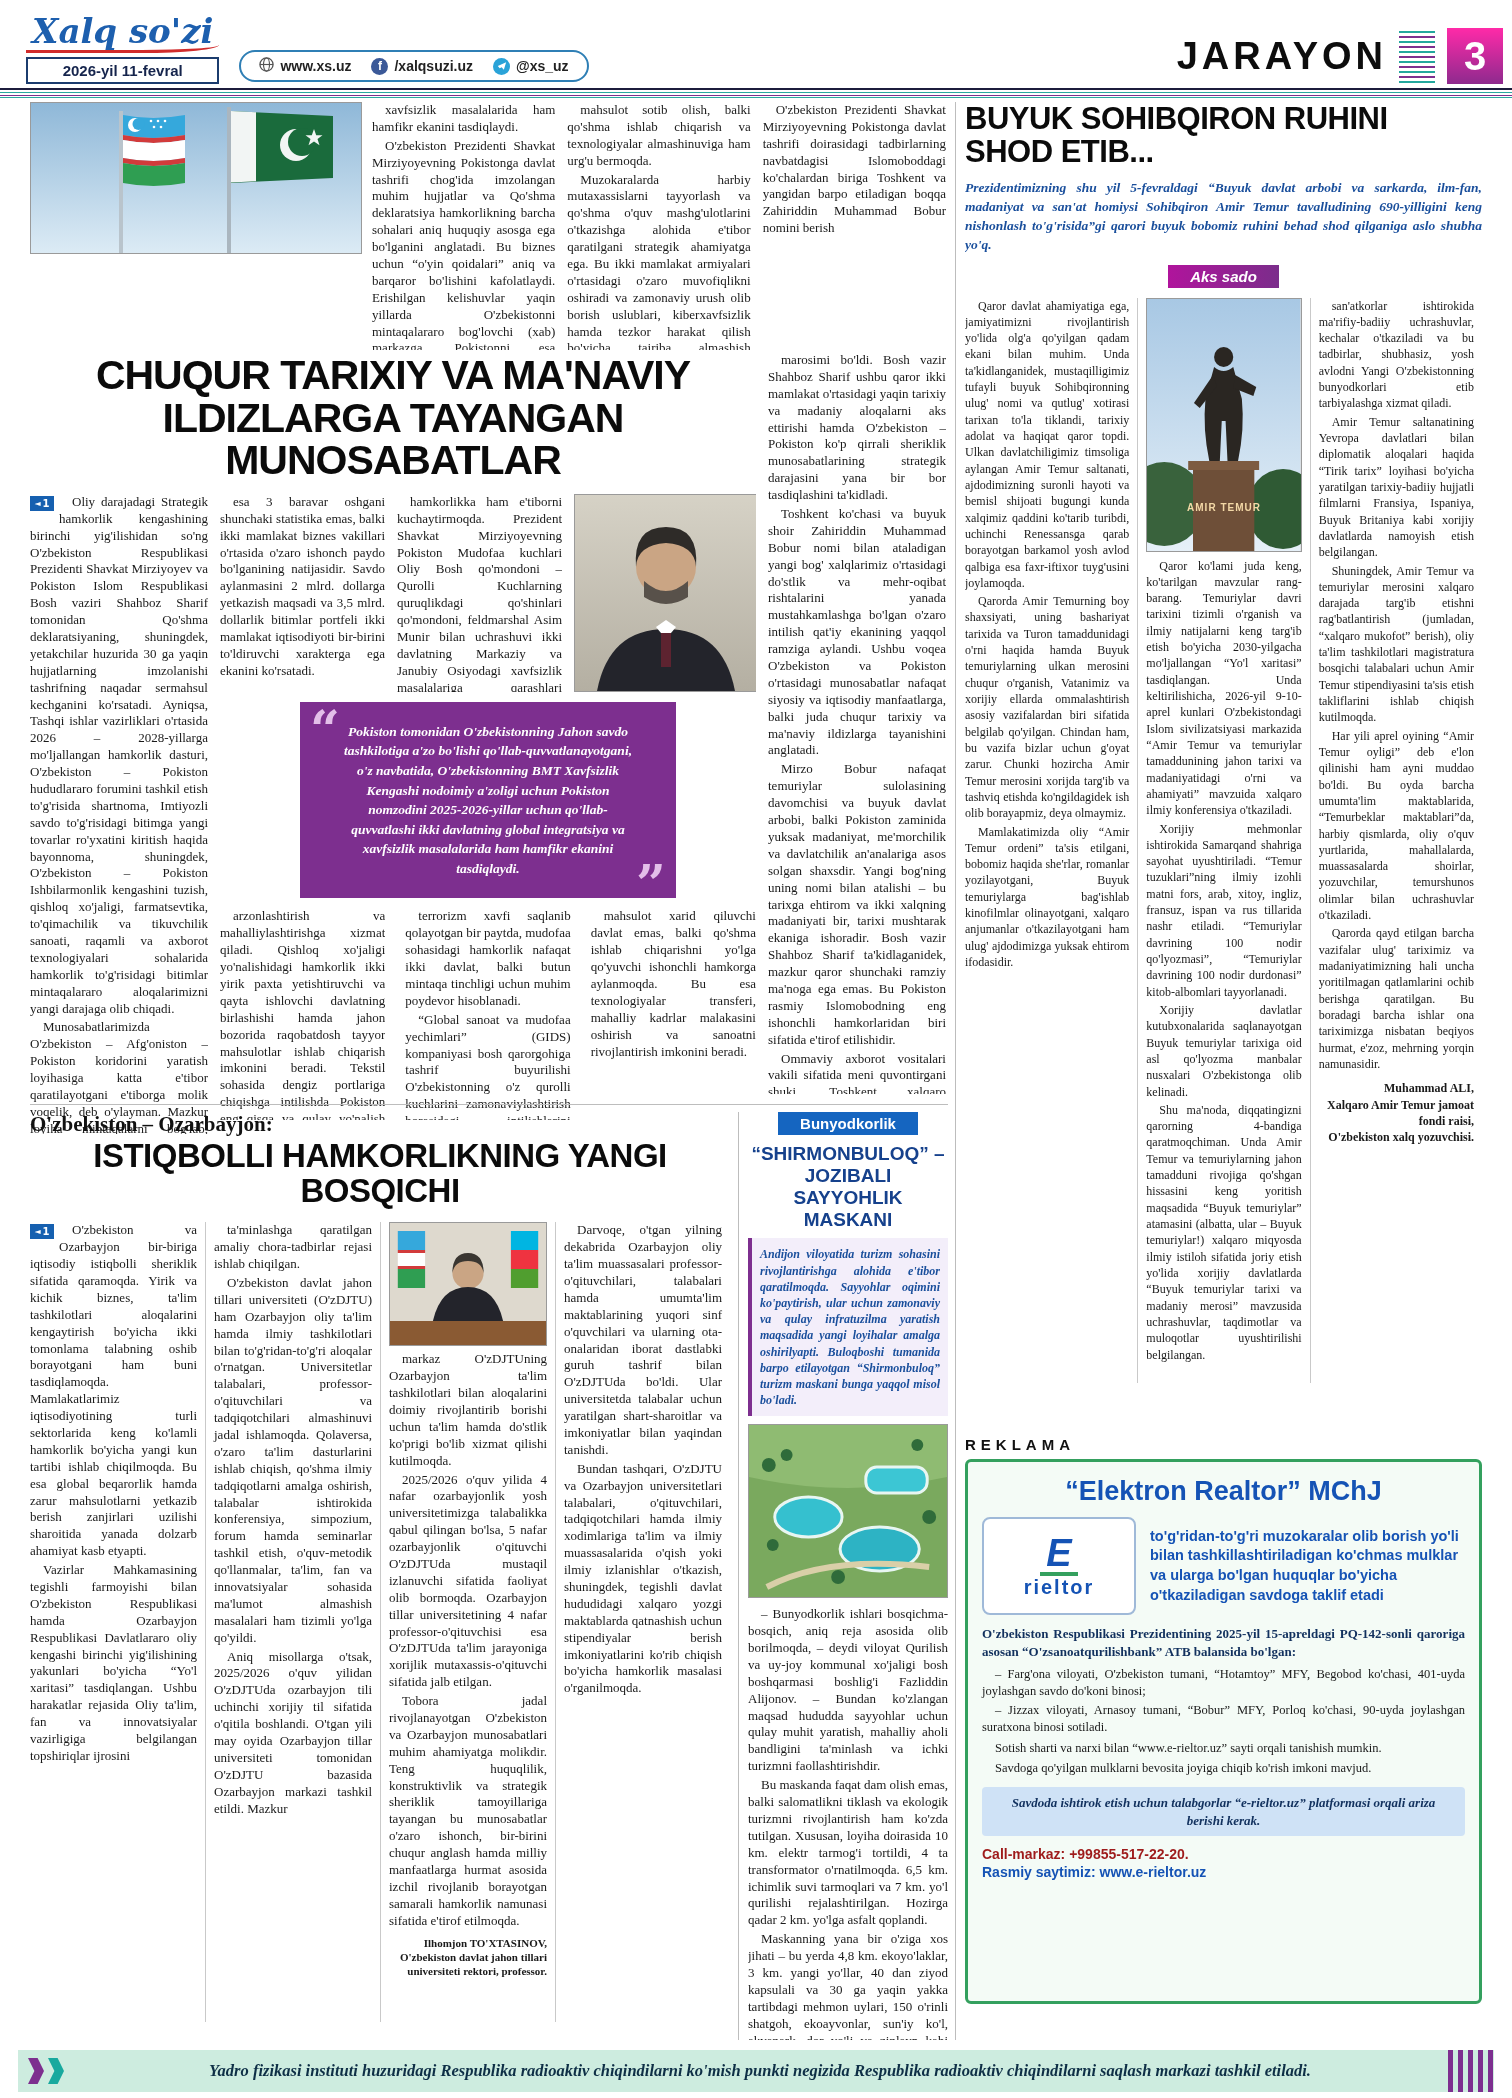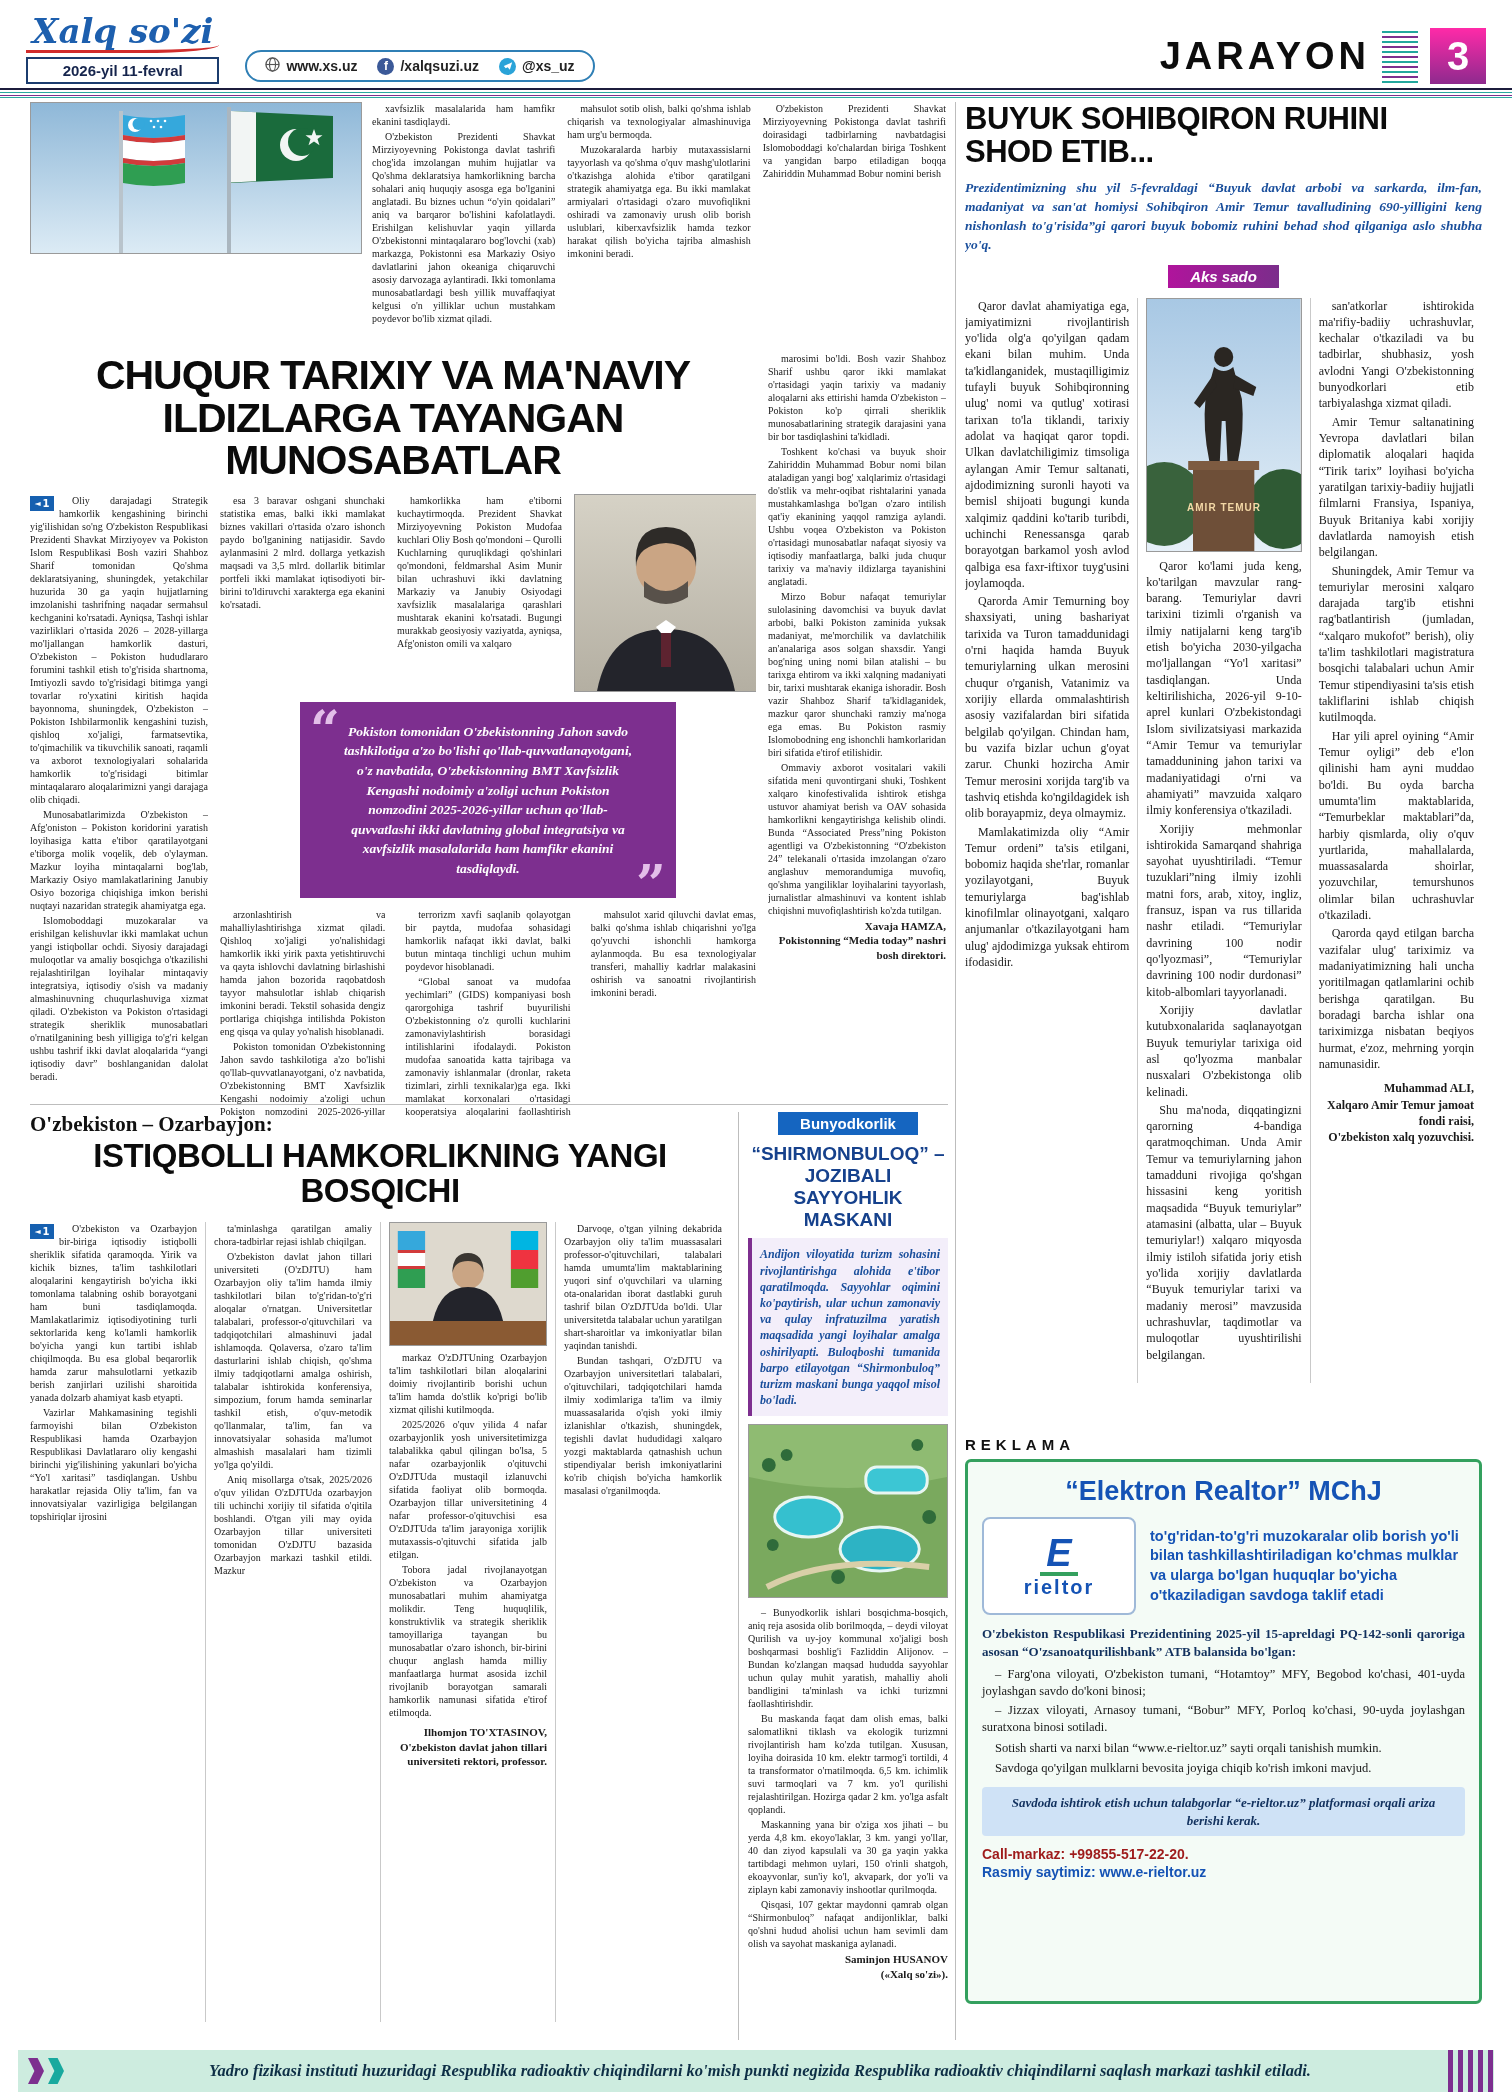--- a/index.html
+++ b/index.html
@@ -1,38 +1,38 @@
 <!DOCTYPE html>
 <html><head>
 <meta charset="utf-8">
 <style>
   html,body{margin:0;padding:0;background:#e9e9e9;}
   .page{position:relative;width:1512px;height:2098px;background:#fff;font-family:"Liberation Serif",serif;color:#1a1a1a;overflow:hidden;margin:0 auto;}
   .abs{position:absolute;}
 
   
-  .masthead{position:absolute;left:26px;right:26px;top:12px;height:72px;display:flex;align-items:flex-end;gap:26px;justify-content:space-between;}
+  .masthead{position:absolute;left:26px;right:9px;top:12px;height:72px;display:flex;align-items:flex-end;gap:20px;justify-content:space-between;}
   .logo-wrap{display:flex;flex-direction:column;gap:4px;}
   .logo{font:italic bold 34px "DejaVu Serif",serif;color:#1d5fae;line-height:1;padding:0 6px 2px;border-bottom:3px solid #d02c2c;border-radius:0 0 40%/8px;}
   .date-box{border:2px solid #1b3c6e;padding:3px 16px;font:bold 15px "Liberation Sans",sans-serif;color:#15244c;text-align:center;}
   .webbar{display:flex;align-items:center;gap:20px;border:2px solid #2f7fb5;border-radius:18px;padding:5px 18px;font:bold 14px "Liberation Sans",sans-serif;color:#222;margin-bottom:2px;}
   .wb-item{display:flex;align-items:center;gap:6px;}
   .circ{width:17px;height:17px;border-radius:50%;display:inline-flex;align-items:center;justify-content:center;}
   .circ.fb{background:#3b5998;color:#fff;font:bold 12px "Liberation Sans",sans-serif;}
   .circ.fb::after{content:"f";}
   .circ.tg{background:#2aa3d8;}
   .section-wrap{margin-left:auto;display:flex;align-items:center;gap:12px;}
   .section-name{font:bold 38px "Liberation Sans",sans-serif;letter-spacing:4px;color:#0d0d0d;}
   .mini-stripes{width:36px;height:54px;background:repeating-linear-gradient(0deg,#23a79e 0 2px,#fff 2px 5px,#7d2f8f 5px 7px,#fff 7px 10px);}
   .page-num{width:56px;height:56px;background:linear-gradient(180deg,#ff2aa8,#8e2a8e);color:#fff;font:bold 40px "Liberation Sans",sans-serif;display:flex;align-items:center;justify-content:center;}
   .head-rule{position:absolute;left:0;right:0;top:88px;height:2px;background:#1c1c3c;}
   .ribbon{position:absolute;left:0;right:0;top:91px;height:7px;background:repeating-linear-gradient(0deg,#2aa9a1 0 1px,#fff 1px 2.5px,#7d2f8f 2.5px 3.5px,#fff 3.5px 5px,#2aa9a1 5px 6px,#fff 6px 7px);}
 
   
-  p.np{font-size:10px;line-height:1.3;text-align:justify;text-indent:13px;margin:0 0 2px;}
+  p.np{font-size:13px;line-height:1.3;text-align:justify;text-indent:13px;margin:0 0 2px;}
   .col{overflow:hidden;}
   .byline p.np{font-weight:bold;text-align:right;text-indent:0;font-size:11px;margin:0;}
   .photo{border:1px solid #9a9a9a;overflow:hidden;background:#ddd;}
   .photo svg{display:block;}
   .cont-marker{float:left;width:24px;height:15px;background:#1660b0;color:#fff;font:bold 10px "DejaVu Sans",sans-serif;display:flex;align-items:center;justify-content:center;margin:2px 5px 0 0;}
   .cont-marker::before{content:"◄";font-size:8px;margin-right:2px;}
   .vrule{position:absolute;width:1px;background:#bdbdbd;}
   .hrule{position:absolute;height:1px;background:#bdbdbd;}
 
   

